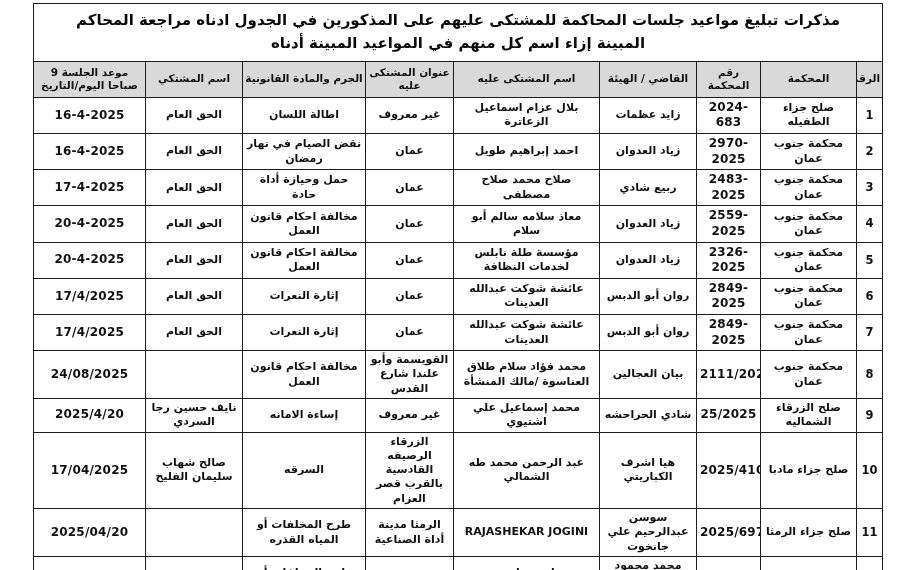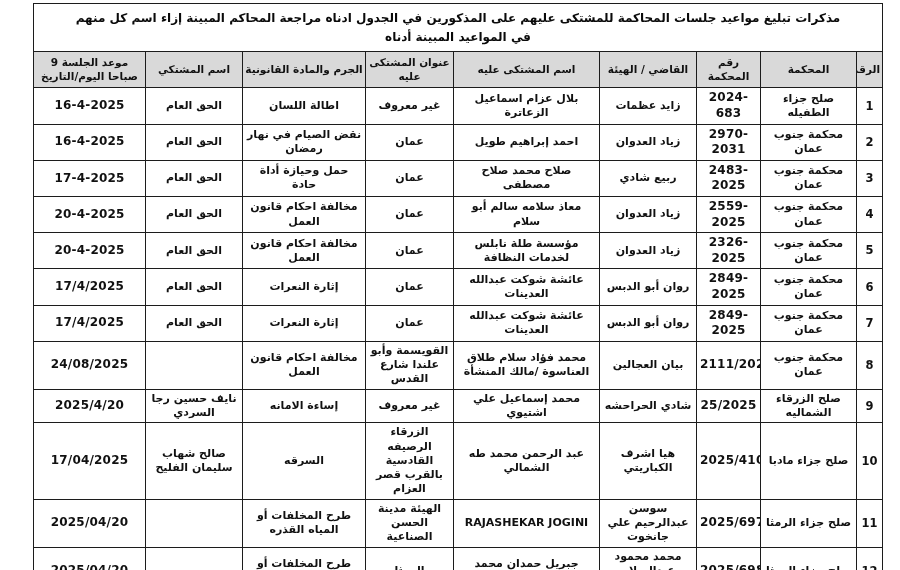--- a/index.html
+++ b/index.html
@@ -24,21 +24,21 @@
     width: 849px;
     margin: 3px 17px 0 0;
     color: #111111;
   }
   table.doc-table td, table.doc-table th {
     border: 1px solid #1c1c1c;
     overflow: hidden;
     vertical-align: middle;
   }
   .title-cell {
-    font-size: 12px;
+    font-size: 15px;
     font-weight: bold;
     text-align: center;
     line-height: 1.55;
     padding: 5px 40px;
     color: #0a0a0a;
   }
   tr.header-row th {
     background: #d9d9d9;
     font-size: 10.5px;
     font-weight: bold;
@@ -113,21 +113,21 @@
           <td class="cell-judge_panel">زايد عظمات</td>
           <td class="cell-defendant_name">بلال عزام اسماعيل الزعاترة</td>
           <td class="cell-defendant_address">غير معروف</td>
           <td class="cell-crime">اطالة اللسان</td>
           <td class="cell-complainant">الحق العام</td>
           <td class="cell-session_date ltr">16-4-2025</td>
         </tr>
         <tr>
           <td class="cell-row_number">2</td>
           <td class="cell-court">محكمة جنوب عمان</td>
-          <td class="cell-case_number ltr">2970-2031</td>
+          <td class="cell-case_number ltr">2970-2025</td>
           <td class="cell-judge_panel">زياد العدوان</td>
           <td class="cell-defendant_name">احمد إبراهيم طويل</td>
           <td class="cell-defendant_address">عمان</td>
           <td class="cell-crime">نقض الصيام في نهار رمضان</td>
           <td class="cell-complainant">الحق العام</td>
           <td class="cell-session_date ltr">16-4-2025</td>
         </tr>
         <tr>
           <td class="cell-row_number">3</td>
           <td class="cell-court">محكمة جنوب عمان</td>
@@ -215,21 +215,21 @@
           <td class="cell-crime">السرقه</td>
           <td class="cell-complainant">صالح شهاب سليمان الفليح</td>
           <td class="cell-session_date ltr">17/04/2025</td>
         </tr>
         <tr>
           <td class="cell-row_number">11</td>
           <td class="cell-court">صلح جزاء الرمثا</td>
           <td class="cell-case_number ltr">2025/697</td>
           <td class="cell-judge_panel">سوسن عبدالرحيم علي جانخوت</td>
           <td class="cell-defendant_name">RAJASHEKAR JOGINI</td>
-          <td class="cell-defendant_address">الهيئة مدينة الحسن الصناعية</td>
+          <td class="cell-defendant_address">الرمثا مدينة أداة الصناعية</td>
           <td class="cell-crime">طرح المخلفات أو المياه القذره</td>
           <td class="cell-complainant"></td>
           <td class="cell-session_date ltr">2025/04/20</td>
         </tr>
         <tr>
           <td class="cell-row_number">12</td>
           <td class="cell-court">صلح جزاء الرمثا</td>
           <td class="cell-case_number ltr">2025/698</td>
           <td class="cell-judge_panel">محمد محمود عبدالسلام الصرايره</td>
           <td class="cell-defendant_name">جبريل حمدان محمد الأقرع</td>

